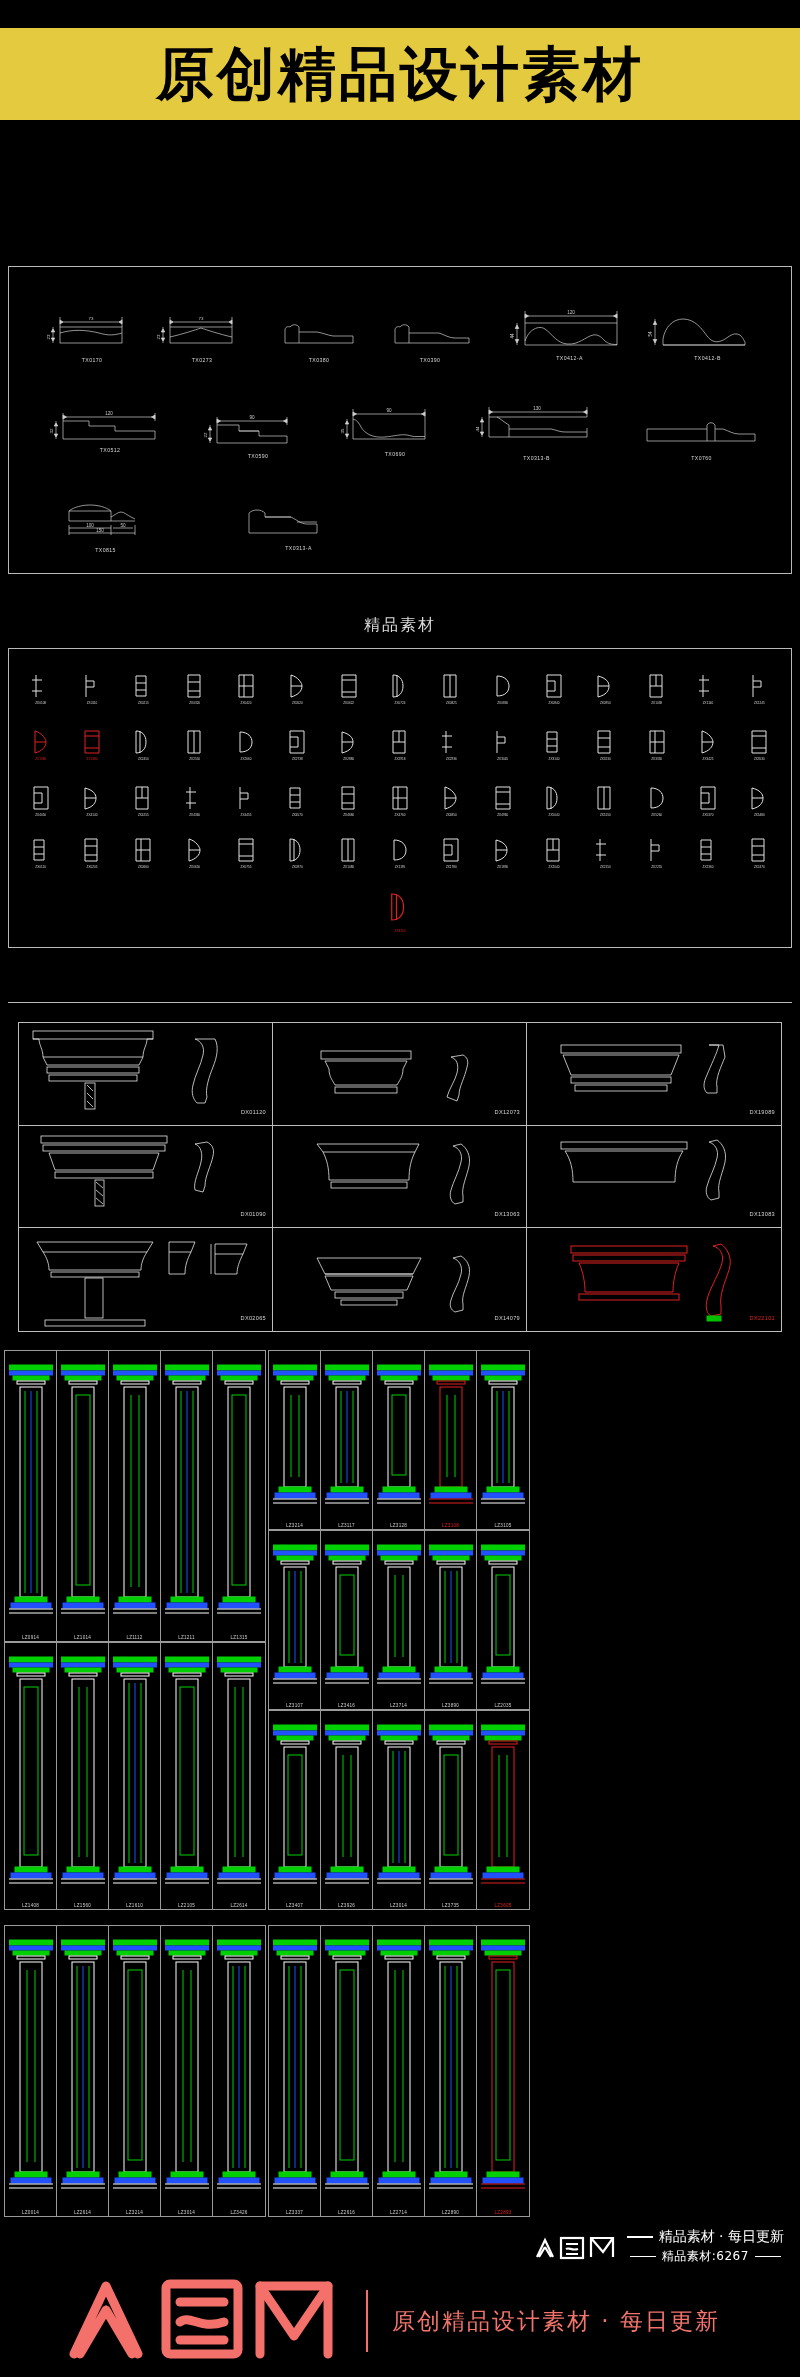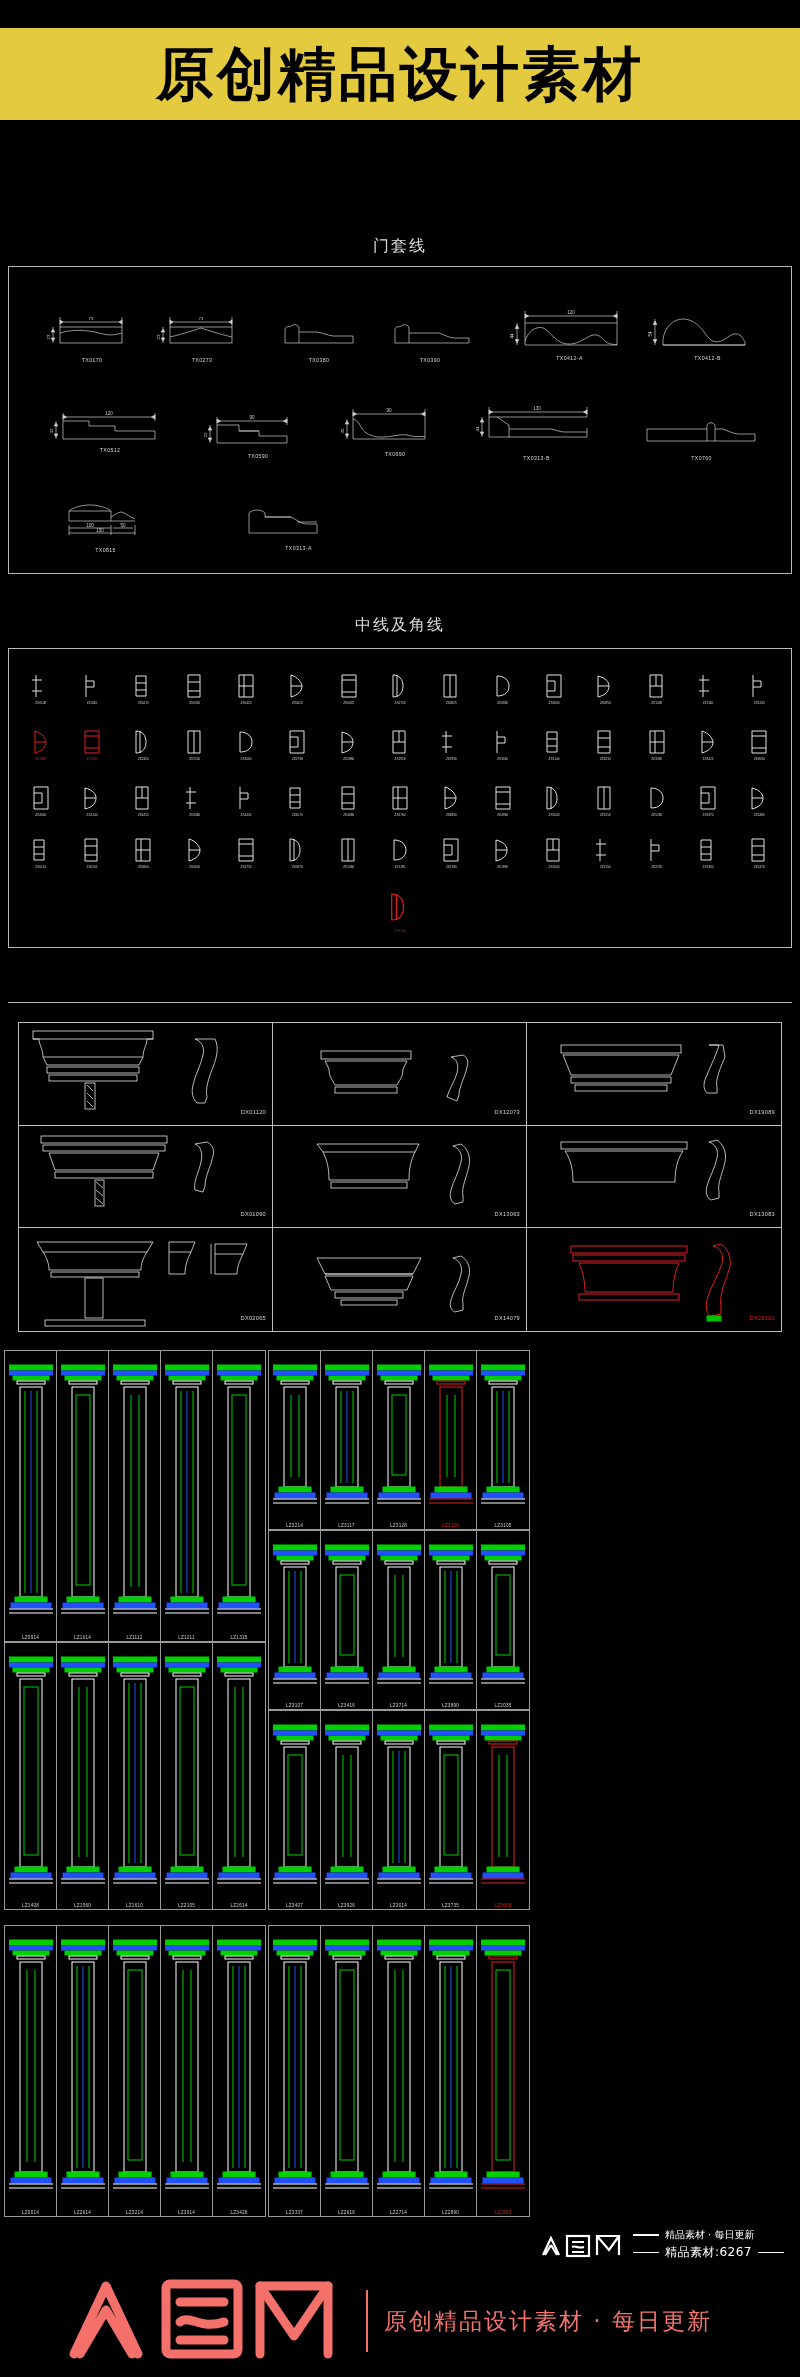--- a/index.html
+++ b/index.html
@@ -112,53 +112,52 @@
     position: absolute;
     left: 0; bottom: 0;
     width: 800px; height: 112px;
     background: #000;
     display: flex; align-items: center;
   }
   .logo-mark { margin-left: 62px; }
   .footer-divider {
     width: 2px; height: 62px; background: #f4706a; margin: 0 16px 0 14px;
   }
-  .footer-texts { display: flex; flex-direction: column; justify-content: center; }
+  .footer-texts { display: flex; flex-direction: column; justify-content: center; margin-left: 8px; }
   .footer-cn {
     color: #f2746d; font-size: 23px; letter-spacing: 2px;
     font-family: "DejaVu Sans", sans-serif; line-height: 1.25;
   }
   .footer-url {
     color: #f7948d; font-size: 21px; letter-spacing: 4px;
     font-family: "Liberation Sans", sans-serif; line-height: 1.3;
   }
 
   .watermark {
     position: absolute;
     right: 16px; top: 2228px;
     display: flex; align-items: center; gap: 8px;
     color: #fff;
   }
   .wm-logo { display:flex; align-items:center; }
   .wm-text { font-size: 12px; font-family:"DejaVu Sans", sans-serif; letter-spacing:.5px;}
-  .wm-sub  { font-size: 10px; font-family:"DejaVu Sans", sans-serif; }
+  .wm-sub  { font-size: 14px; font-family:"DejaVu Sans", sans-serif; }
   .wm-dash { width:26px; height:1.5px; background:#fff; display:inline-block; }
   .wm-stack{ display:flex; flex-direction:column; gap:2px; }
   .wm-row  { display:flex; align-items:center; gap:6px; }
 </style>
 </head>
 <body>
 
 <div class="page">
 
   <div class="banner">
     <div class="banner-title">原创精品设计素材</div>
   </div>
 
-  <div class="sect-title" style="top:236px;">门套线</div>
 
   <div class="cadbox" style="left:8px; top:266px; width:784px; height:308px;">
 
     <div class="profile-item" style="left:38px; top:44px;">
       <svg class="profile-svg" width="90" height="40" viewBox="0 0 90 40">
         <g stroke="#cfcfcf" fill="none" stroke-width="0.7">
           <line x1="13" y1="6" x2="13" y2="16"></line>
             <line x1="75" y1="6" x2="75" y2="16"></line>
           <line x1="13" y1="11" x2="75" y2="11"></line>
           <path d="M13 9 L16 11 L13 13 Z" fill="#cfcfcf"></path>
@@ -372,21 +371,21 @@
           <path d="M10 30 L10 10 C14 6, 22 6, 26 10 L26 14 L52 14 C58 17, 62 21, 68 21 L78 21"></path>
           <path d="M10 30 L78 30 L78 21"></path>
           <line x1="26" y1="14" x2="52" y2="14"></line>
           <line x1="58" y1="19" x2="78" y2="19"></line>
         </g>
       </svg>
       <div class="cell-label" style="margin-top:2px; margin-left:-6px;">TX0313-A</div>
     </div>
   </div>
 
-  <div class="sect-title" style="top:615px;">中线及角线</div>
+  <div class="sect-title" style="top:615px;">精品素材</div>
 
   <div class="cadbox" style="left:8px; top:648px; width:784px; height:300px;">
 
     <div id="tiny-rows" style="position:absolute; inset:0;">
         <div class="tiny" style="left: 6px; top: 22px; width: 51.3333px;">
           <svg width="26" height="30" viewBox="0 0 22 30" style="display:block;margin:0 auto;">
             <g stroke="#e2e2e2" fill="none" stroke-width="1">
               <path d="M6 4 L6 26 M2 9 L12 9 M2 20 L12 20"></path>
             </g>
           </svg>

